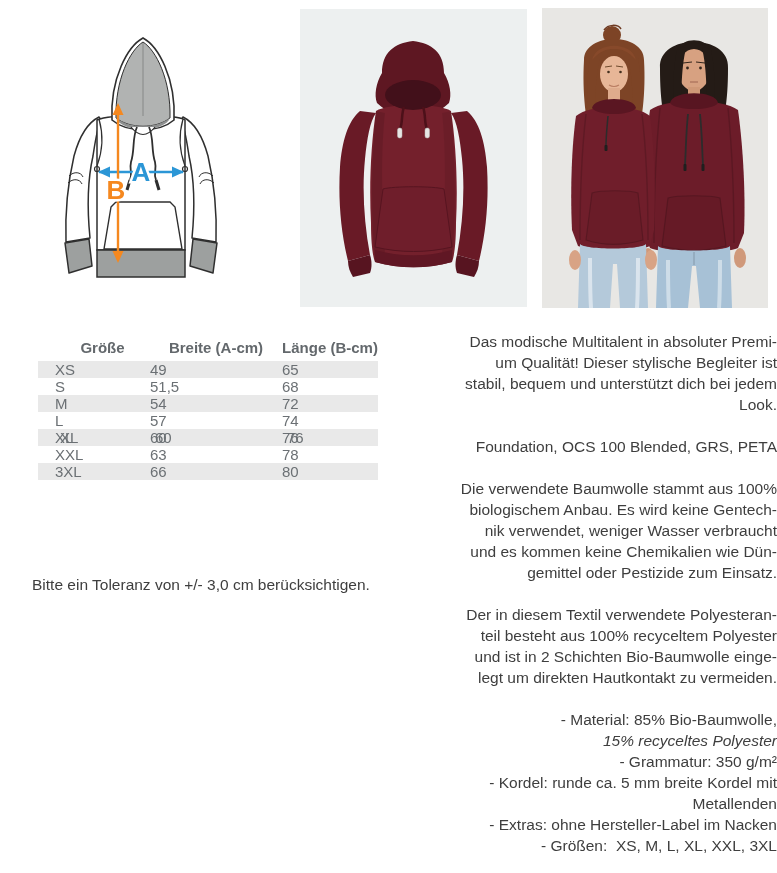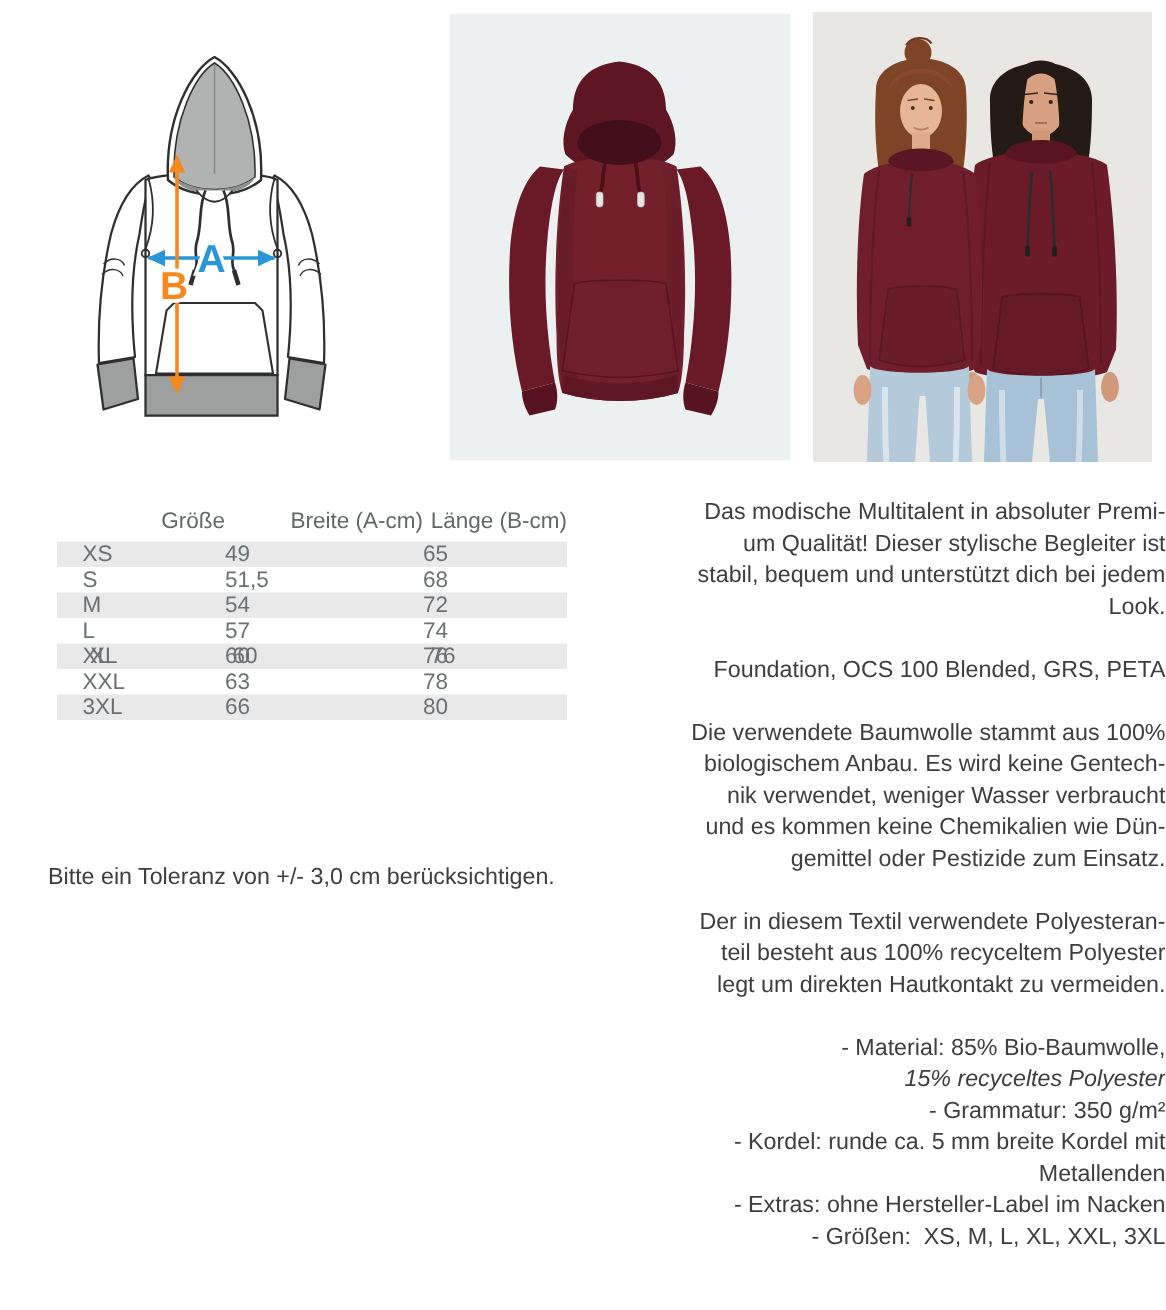--- a/index.html
+++ b/index.html
@@ -10,21 +10,21 @@
   .photo { position:absolute; }
   .photo svg { display:block; }
 
   
   .size-table {
     position:absolute; left:38px; top:333px; width:340px;
     border-collapse:collapse; table-layout:fixed;
     font-size:15px; color:#6b7074;
   }
   .size-table th {
-    font-weight:400; text-align:right; height:28px; padding:0;
+    font-weight:700; text-align:center; height:28px; padding:0;
     vertical-align:middle; color:#63686c;
   }
   .size-table td { height:16px; padding:0; vertical-align:middle; }
   .size-table th:first-child, .size-table td:first-child { padding-left:17px; }
   .size-table tbody tr:nth-child(odd) { background:#e9e9e9; }
   .glitch-row td { text-shadow:5px 0 0 currentColor; }
 
   .tolerance-note {
     position:absolute; left:32px; top:576px;
     font-size:15.5px; color:#3e3e3e; white-space:pre;
@@ -270,20 +270,21 @@
     <div class="para">
       <div class="line">Die verwendete Baumwolle stammt aus 100%</div>
       <div class="line">biologischem Anbau. Es wird keine Gentech-</div>
       <div class="line">nik verwendet, weniger Wasser verbraucht</div>
       <div class="line">und es kommen keine Chemikalien wie Dün-</div>
       <div class="line">gemittel oder Pestizide zum Einsatz.</div>
     </div>
     <div class="para">
       <div class="line">Der in diesem Textil verwendete Polyesteran-</div>
       <div class="line">teil besteht aus 100% recyceltem Polyester</div>
+      <div class="line">und ist in 2 Schichten Bio-Baumwolle einge-</div>
       <div class="line">legt um direkten Hautkontakt zu vermeiden.</div>
     </div>
     <div class="para">
       <div class="line">- Material: 85% Bio-Baumwolle,</div>
       <div class="line pad-a">15% recyceltes Polyester</div>
       <div class="line">- Grammatur: 350 g/m²</div>
       <div class="line">- Kordel: runde ca. 5 mm breite Kordel mit</div>
       <div class="line pad-b">Metallenden</div>
       <div class="line">- Extras: ohne Hersteller-Label im Nacken</div>
       <div class="line">- Größen:  XS, M, L, XL, XXL, 3XL</div>

